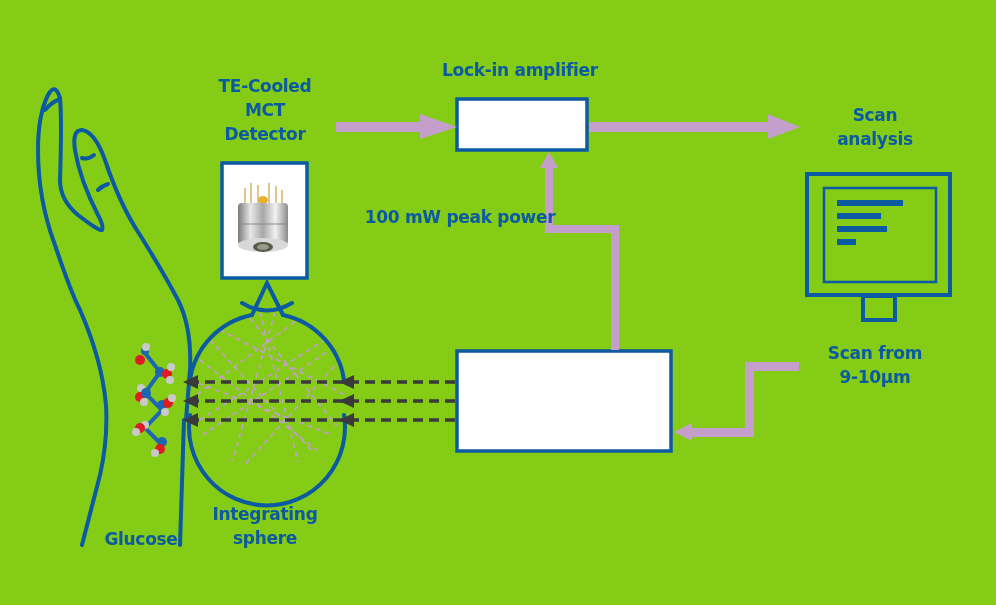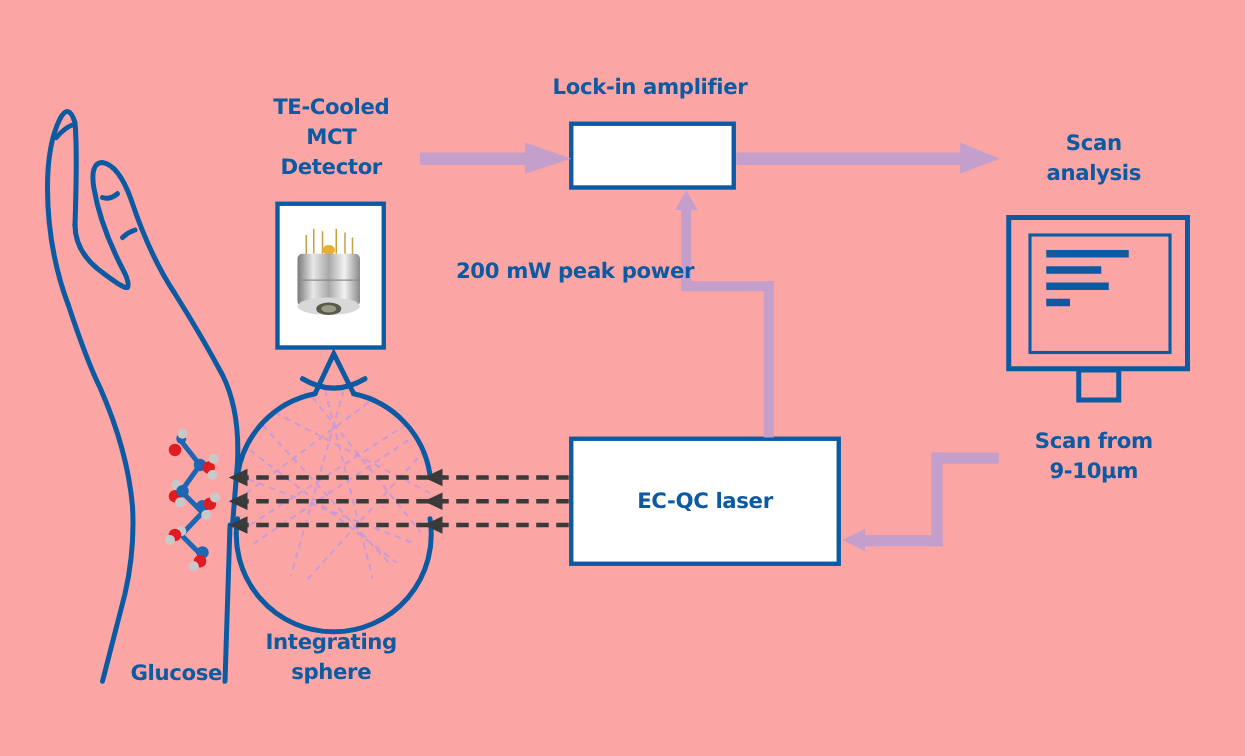--- a/index.html
+++ b/index.html
@@ -1,16 +1,16 @@
 <!DOCTYPE html>
 <html><head>
 <meta charset="utf-8">
 <style>
   html, body { margin: 0; padding: 0; background: #ffffff; }
-  #stage { position: relative; width: 996px; height: 605px; overflow: hidden; background: #fca5a5; font-family: "DejaVu Sans", sans-serif; }
+  #stage { position: relative; width: 996px; height: 605px; overflow: hidden; background: #84cc16; font-family: "DejaVu Sans", sans-serif; }
   svg { position: absolute; left: 0; top: 0; }
   .lbl { position: absolute; color: #0b5aa2; font-weight: bold; font-size: 17px; line-height: 24px; text-align: center; white-space: pre; letter-spacing: -0.3px; }
 </style>
 </head>
 <body>
 
 <div id="stage">
   <svg width="996" height="605" viewBox="0 0 996 605">
     <defs>
       <radialGradient id="metal" cx="40%" cy="40%" r="70%">
@@ -161,21 +161,20 @@
     </g>
   </svg>
 
   <div class="lbl" style="left:200px; top:74px; width:130px;">TE-Cooled
 MCT
 Detector</div>
   <div class="lbl" style="left:420px; top:58px; width:200px;">Lock-in amplifier</div>
   <div class="lbl" style="left:820px; top:103px; width:110px;">Scan
 analysis</div>
   <div style="position:absolute; left:340px; top:205px; width:240px;">
-    <div class="lbl" style="position:relative; width:240px;">200 mW peak power</div>
+    <div class="lbl" style="position:relative; width:240px;">100 mW peak power</div>
   </div>
-  <div class="lbl" style="left:457px; top:389px; width:214px;">EC-QC laser</div>
   <div class="lbl" style="left:810px; top:341px; width:130px;">Scan from
 9-10µm</div>
   <div class="lbl" style="left:96px; top:527px; width:90px;">Glucose</div>
   <div class="lbl" style="left:195px; top:502px; width:140px;">Integrating
 sphere</div>
 </div>
 
 </body></html>

